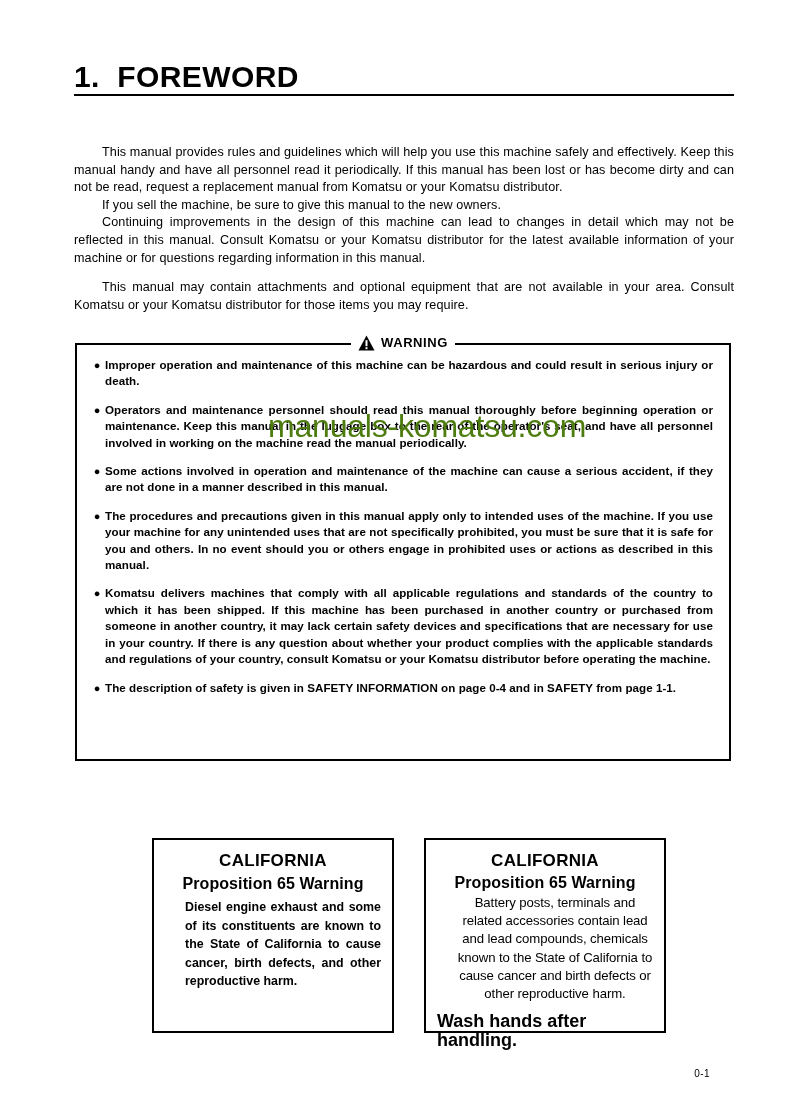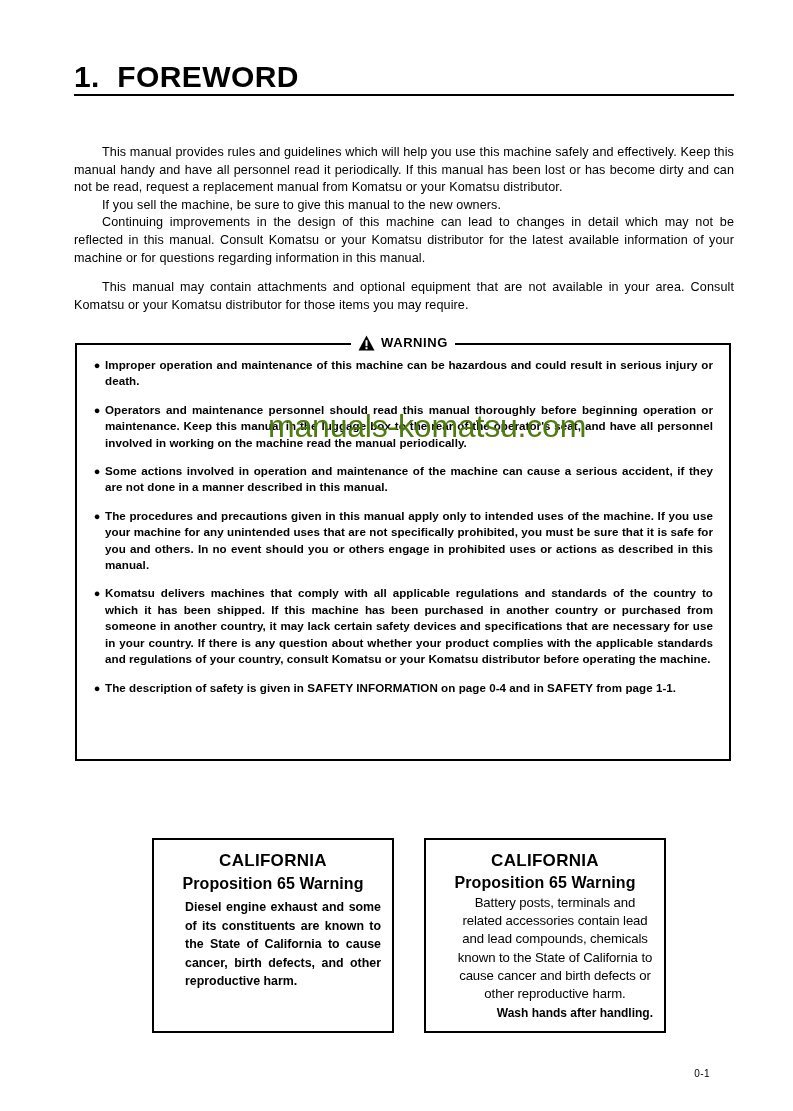--- a/index.html
+++ b/index.html
@@ -177,25 +177,25 @@
   #cal-right .cal-sub { line-height: 22px; margin-bottom: 0; }
   #cal-right .cal-body {
     font-weight: normal;
     font-size: 13.2px;
     line-height: 18.2px;
     text-align: center;
     letter-spacing: -0.1px;
     margin-top: 0;
   }
   .cal-bold-line {
-    text-align: right;
-    font-weight: bold;
-    font-size: 12px;
+    text-align: left;
+    font-weight: bold;
+    font-size: 18px;
     line-height: 19px;
-    margin-top: 1px;
+    margin-top: 9px;
   }
 
   
   .watermark {
     position: absolute;
     left: 268px;
     top: 411px;
     font-size: 32px;
     font-weight: normal;
     color: #4d7c0f;

